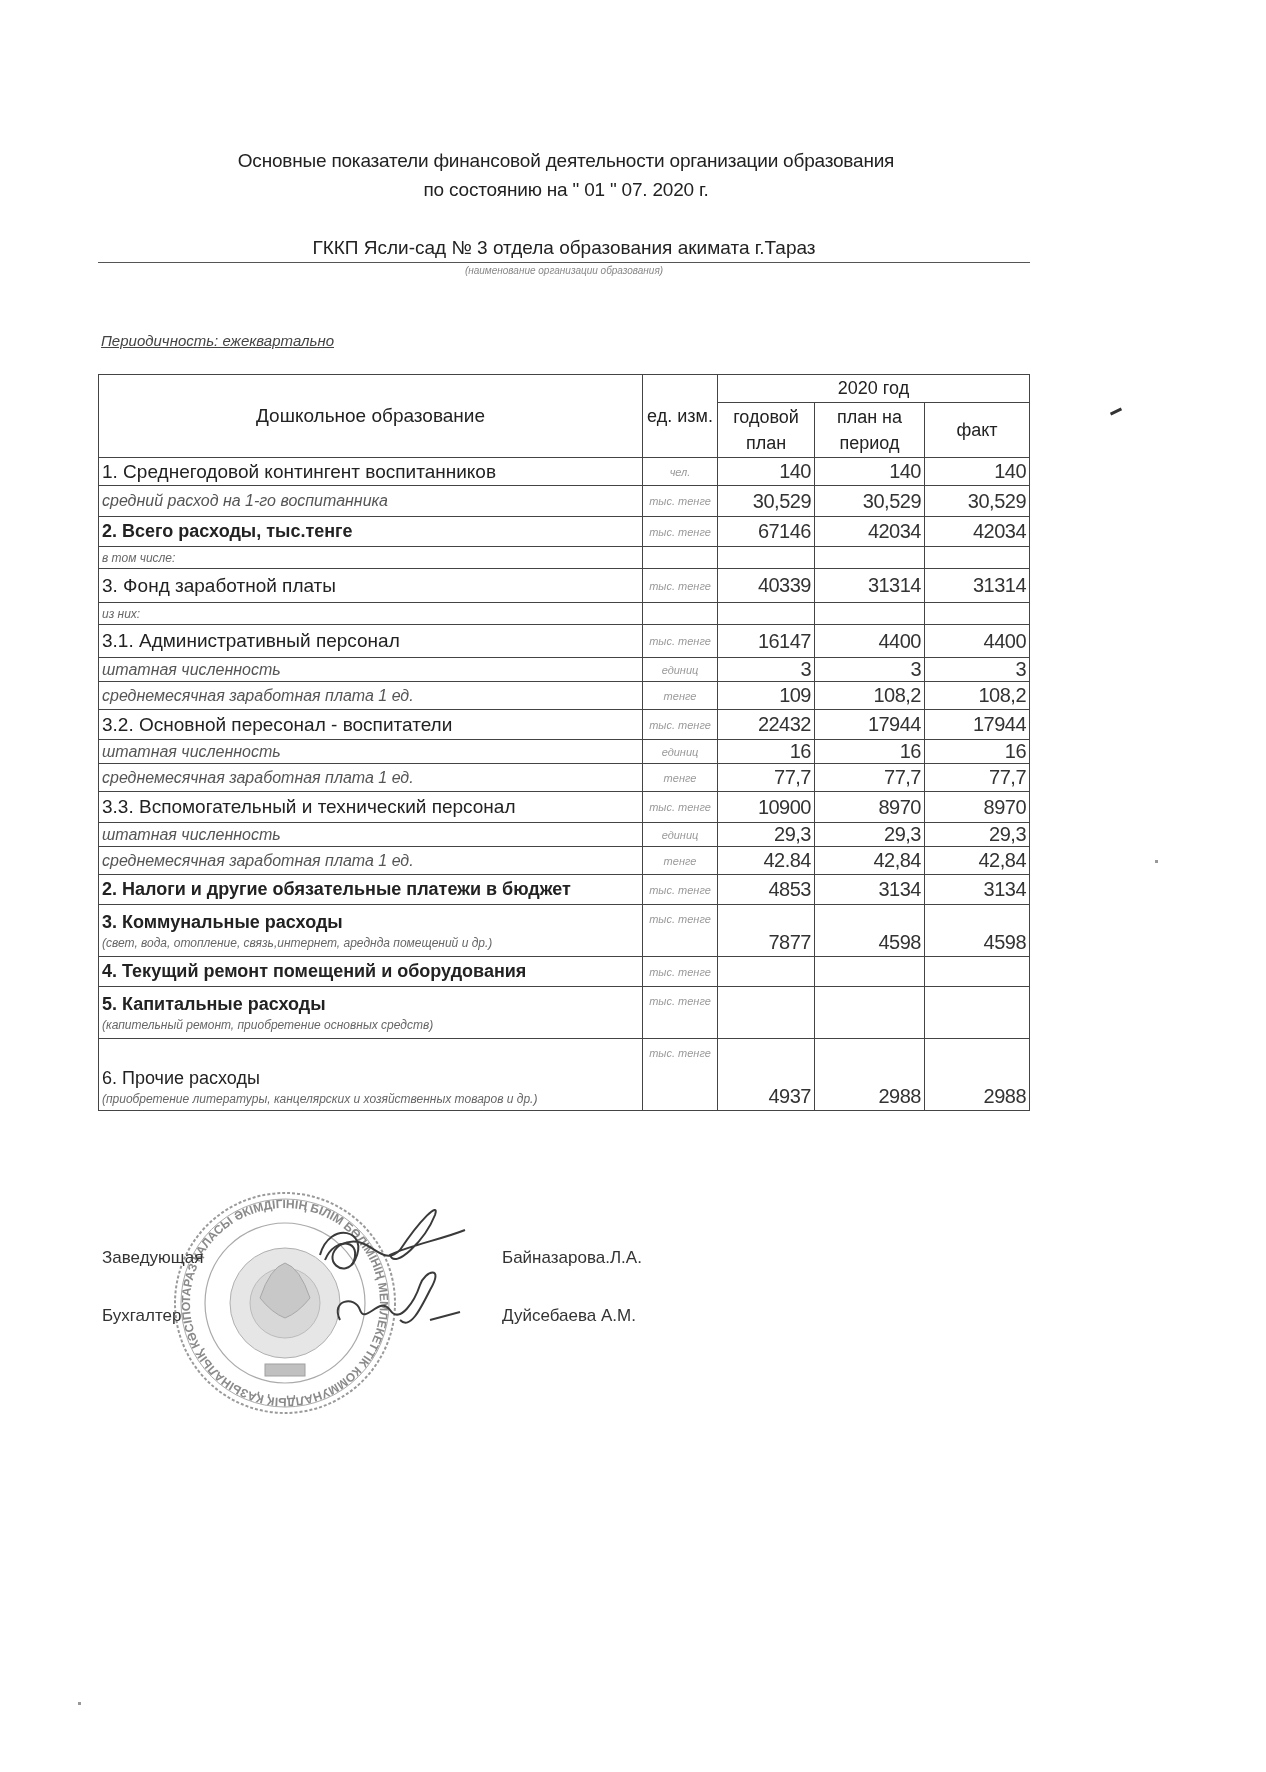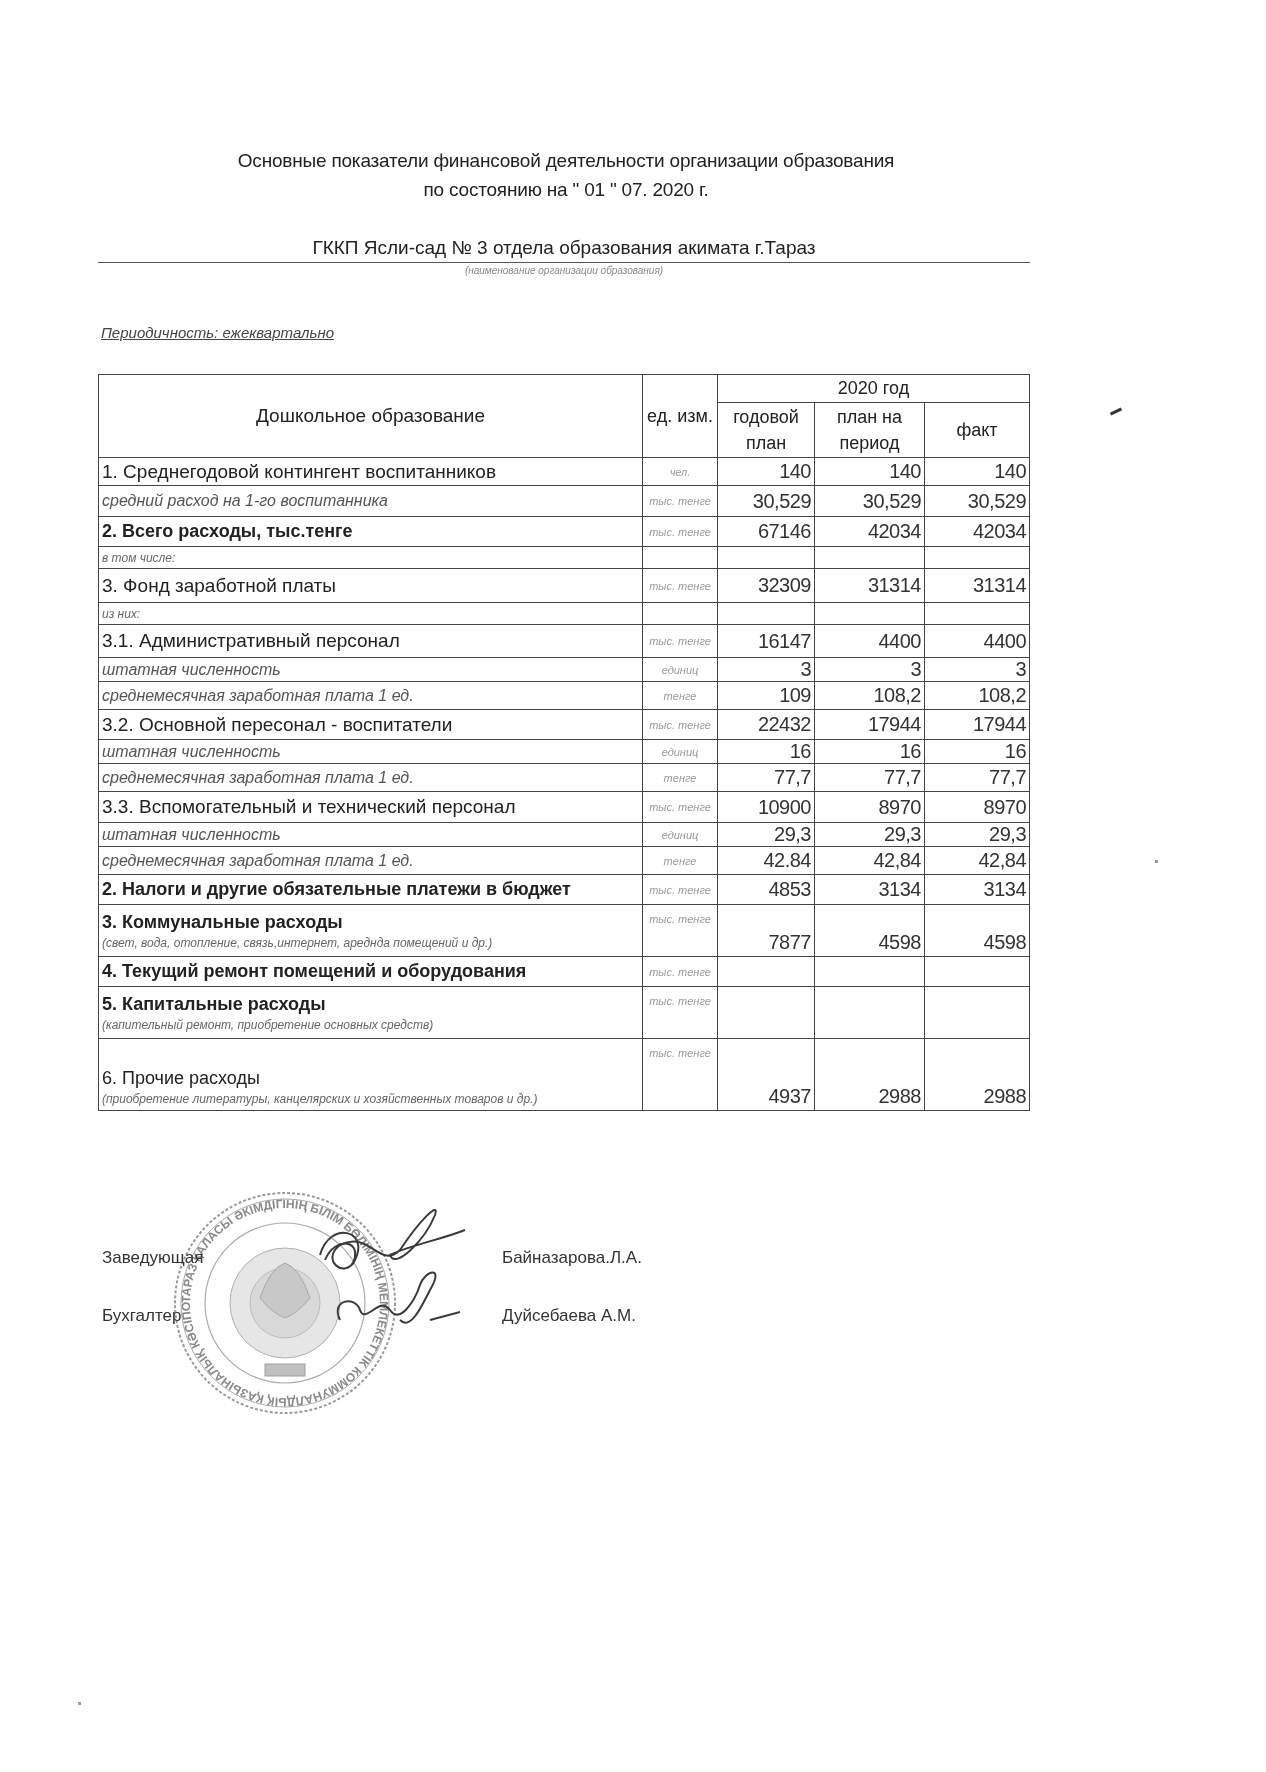--- a/index.html
+++ b/index.html
@@ -7,21 +7,21 @@
          font-family: "Liberation Sans", sans-serif; color: #1a1a1a; }
   .title { position: absolute; left: 0; width: 1132px; text-align: center;
            font-size: 19px; letter-spacing: -0.2px; color: #222; }
   .t1 { top: 150px; }
   .t2 { top: 179px; }
   .org { position: absolute; left: 98px; width: 932px; top: 237px; text-align: center;
          font-size: 19px; color: #222; }
   .org-line { position: absolute; left: 98px; width: 932px; top: 262px; border-top: 1.5px solid #555; }
   .org-caption { position: absolute; left: 98px; width: 932px; top: 265px; text-align: center;
                  font-size: 10px; font-style: italic; color: #888; }
-  .period { position: absolute; left: 101px; top: 324px; font-size: 15px; font-style: italic;
+  .period { position: absolute; left: 101px; top: 332px; font-size: 15px; font-style: italic;
             color: #444; text-decoration: underline; }
 
   table.main { position: absolute; left: 98px; top: 374px; width: 931px;
                border-collapse: collapse; table-layout: fixed; }
   table.main td, table.main th { border: 1px solid #444; padding: 0 3px; vertical-align: middle; }
   table.main th { font-weight: normal; color: #222; }
   col.c-name { width: 544px; }
   col.c-unit { width: 75px; }
   col.c-v1 { width: 97px; }
   col.c-v2 { width: 110px; }
@@ -108,21 +108,21 @@
       <tr style="height: 22px;">
         <td class="name small-ital"><span>в том числе:</span></td>
         <td class="unit"></td>
         <td class="val"></td>
         <td class="val"></td>
         <td class="val"></td>
       </tr>
       <tr style="height: 34px;">
         <td class="name"><span>3. Фонд заработной платы</span></td>
         <td class="unit">тыс. тенге</td>
-        <td class="val">32309</td>
+        <td class="val">40339</td>
         <td class="val">31314</td>
         <td class="val">31314</td>
       </tr>
       <tr style="height: 22px;">
         <td class="name small-ital"><span>из них:</span></td>
         <td class="unit"></td>
         <td class="val"></td>
         <td class="val"></td>
         <td class="val"></td>
       </tr>

